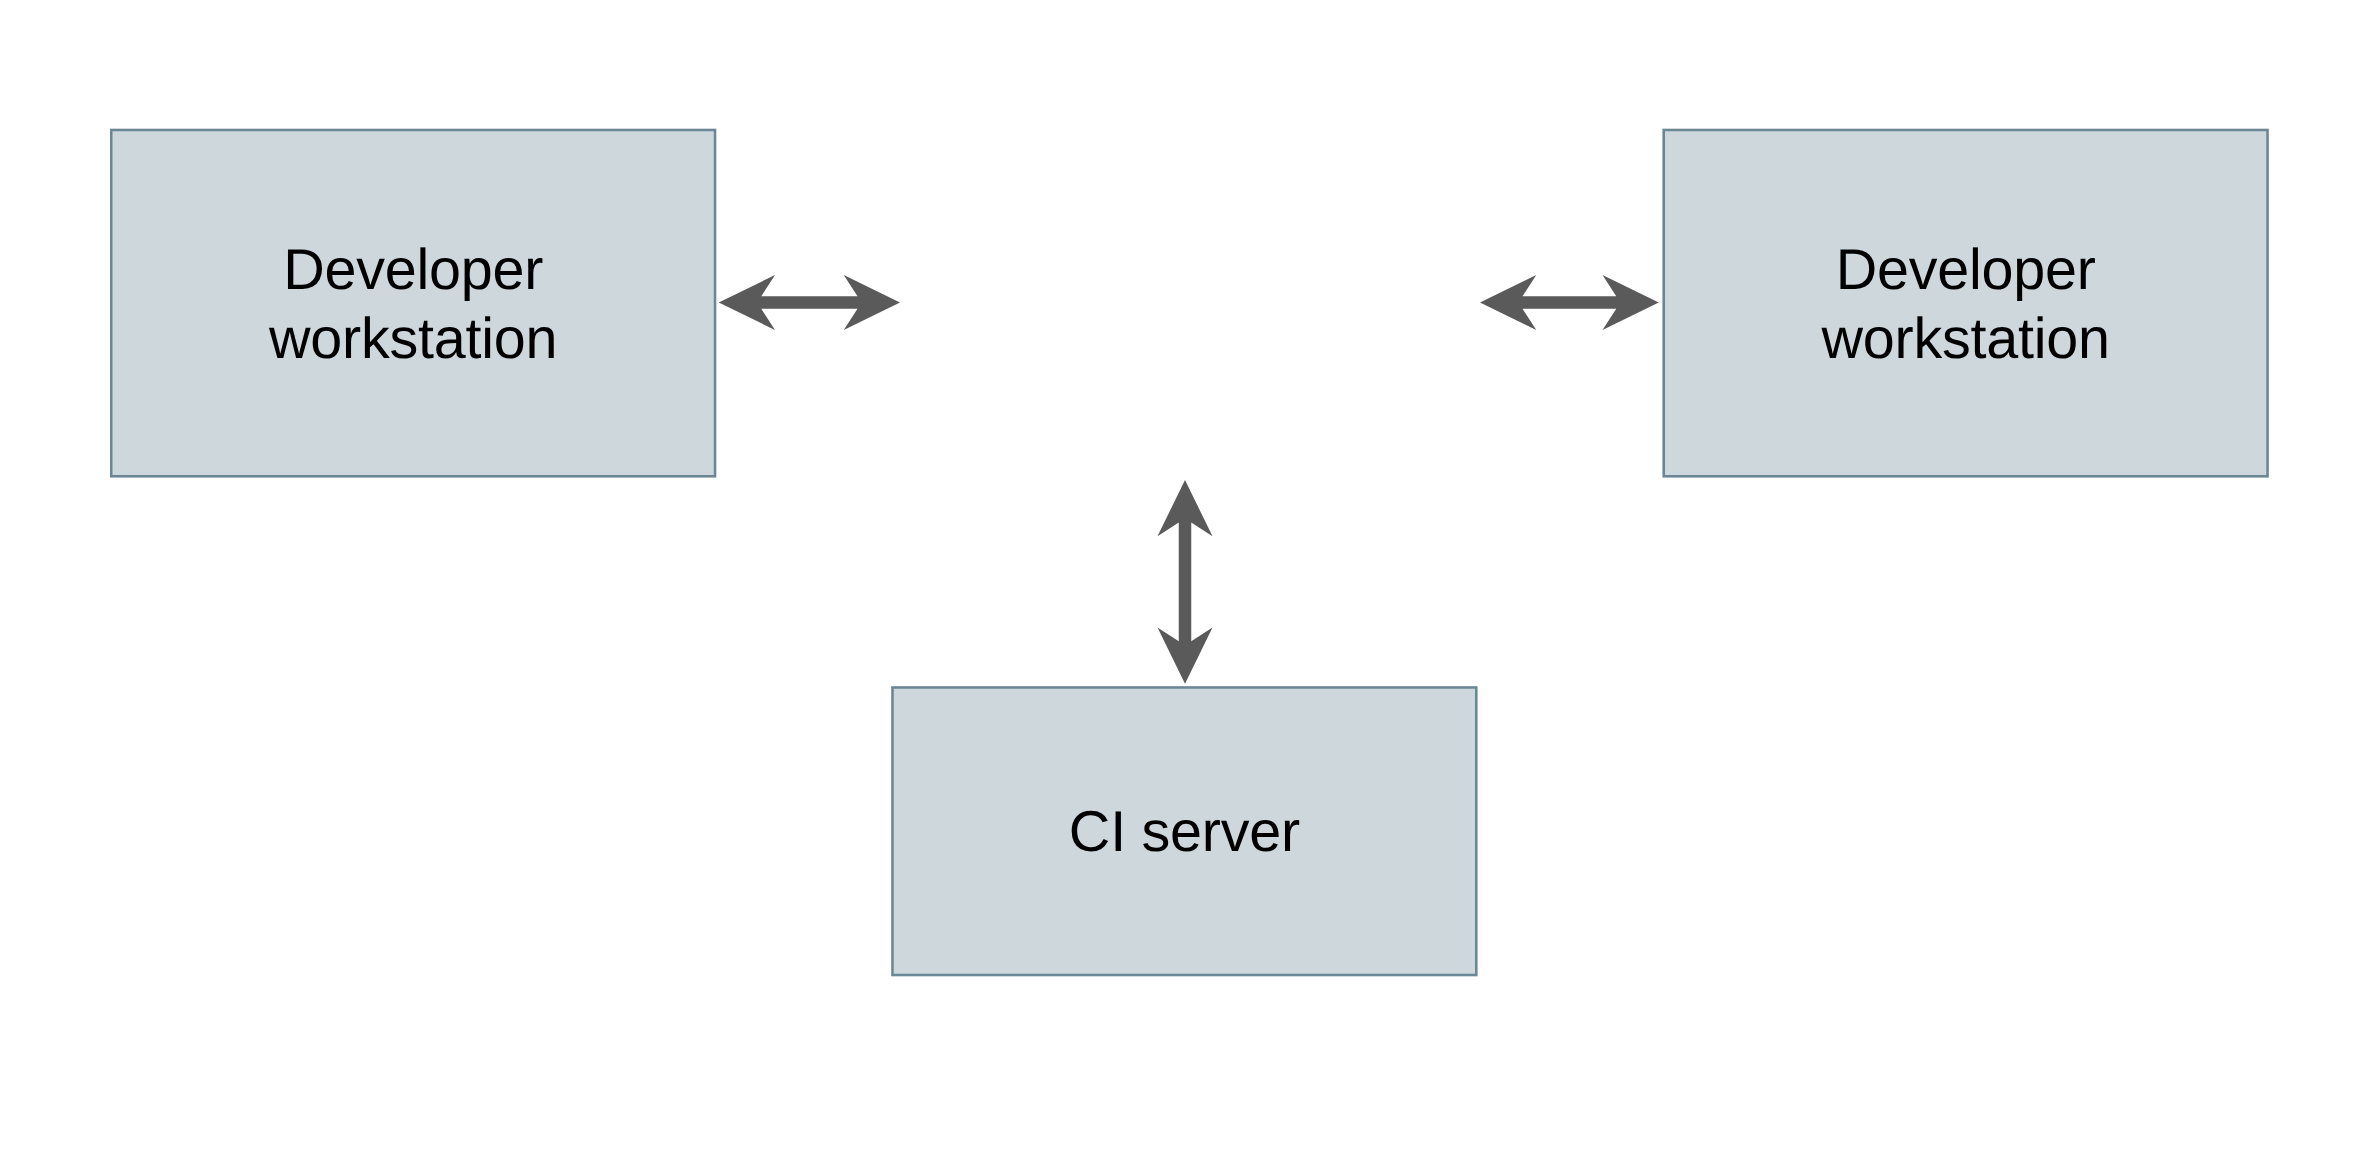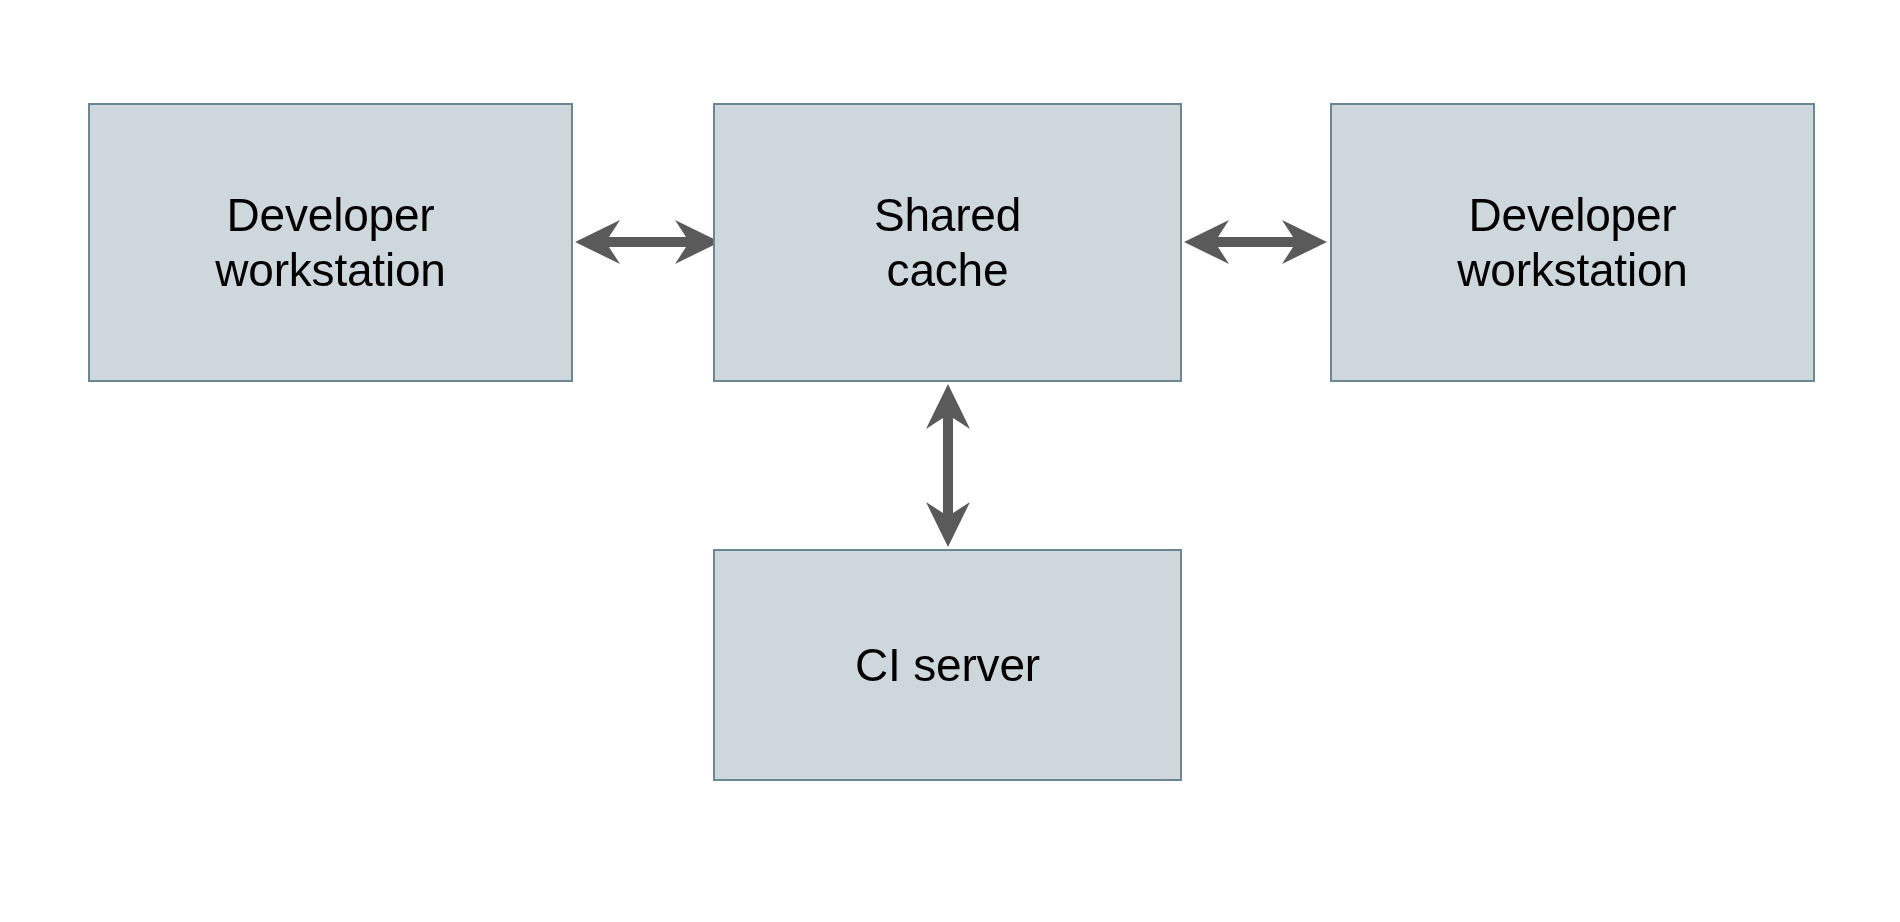--- a/index.html
+++ b/index.html
@@ -74,24 +74,20 @@
                L 926 502 L 943 513 L 943 418
                L 926 429 Z" fill="#5a5a5a"></path>
     </g>
   </svg>
 
   <div class="node" style="left:88px; top:103px; width:485px; height:279px;">
     <span class="node-label">Developer
 workstation</span>
   </div>
 
-  <div class="node" style="left:713px; top:103px; width:469px; height:279px;">
-    <span class="node-label">Shared
-cache</span>
-  </div>
 
   <div class="node" style="left:1330px; top:103px; width:485px; height:279px;">
     <span class="node-label">Developer
 workstation</span>
   </div>
 
   <div class="node" style="left:713px; top:549px; width:469px; height:232px;">
     <span class="node-label">CI server</span>
   </div>
 

